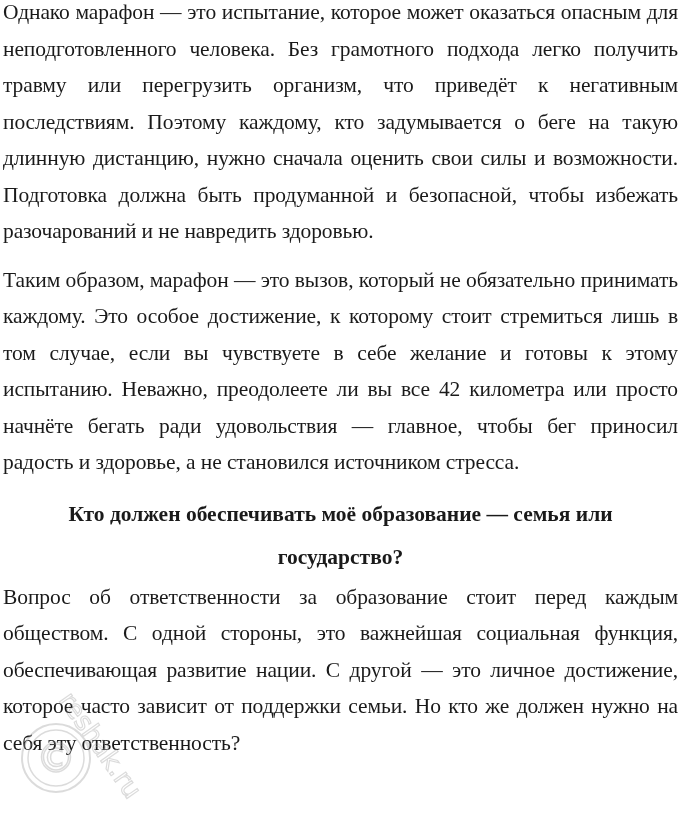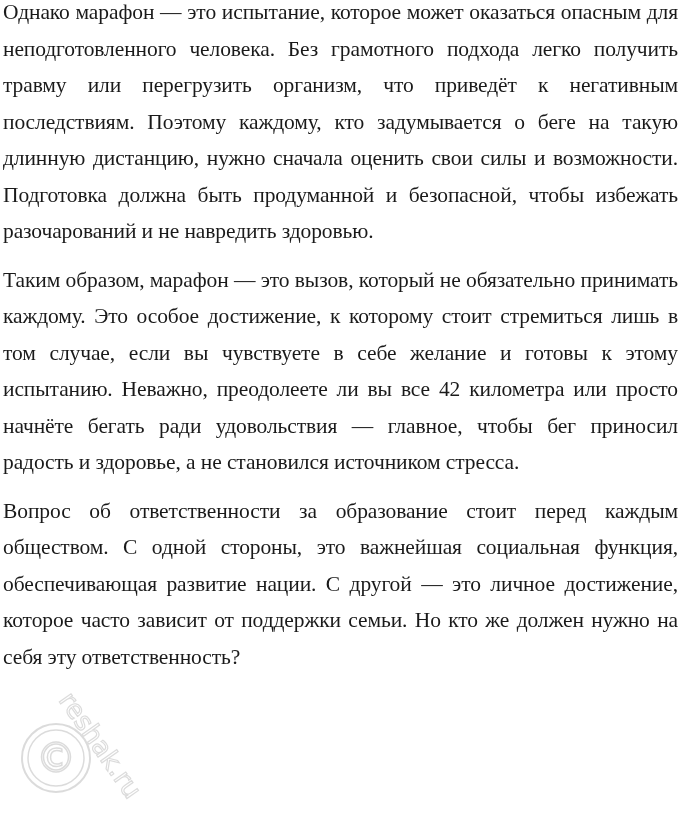--- a/index.html
+++ b/index.html
@@ -28,20 +28,21 @@
     position: absolute; left: 18px; top: 680px; width: 140px; height: 120px;
     pointer-events: none; opacity: 0.35;
   }
 </style>
 </head>
 <body>
 
 <div class="doc">
   <p class="para">Однако марафон — это испытание, которое может оказаться опасным для неподготовленного человека. Без грамотного подхода легко получить травму или перегрузить организм, что приведёт к негативным последствиям. Поэтому каждому, кто задумывается о беге на такую длинную дистанцию, нужно сначала оценить свои силы и возможности. Подготовка должна быть продуманной и безопасной, чтобы избежать разочарований и не навредить здоровью.</p>
   <p class="para">Таким образом, марафон — это вызов, который не обязательно принимать каждому. Это особое достижение, к которому стоит стремиться лишь в том случае, если вы чувствуете в себе желание и готовы к этому испытанию. Неважно, преодолеете ли вы все 42 километра или просто начнёте бегать ради удовольствия — главное, чтобы бег приносил радость и здоровье, а не становился источником стресса.</p>
+  <h2 class="heading">Кто должен обеспечивать моё образование — семья или государство?</h2>
   <p class="para">Вопрос об ответственности за образование стоит перед каждым обществом. С одной стороны, это важнейшая социальная функция, обеспечивающая развитие нации. С другой — это личное достижение, которое часто зависит от поддержки семьи. Но кто же должен нужно на себя эту ответственность?</p>
 </div>
 
 <svg class="watermark" viewBox="0 0 140 120">
   <circle cx="38" cy="78" r="34" fill="none" stroke="#9a9a9a" stroke-width="2"></circle>
   <circle cx="38" cy="78" r="28" fill="none" stroke="#9a9a9a" stroke-width="1.5"></circle>
   <text x="38" y="92" text-anchor="middle" font-size="40" fill="none" stroke="#9a9a9a" stroke-width="1.5" font-family="DejaVu Sans, sans-serif">©</text>
   <text x="40" y="20" font-size="26" fill="none" stroke="#9a9a9a" stroke-width="1.2" font-family="DejaVu Sans, sans-serif" transform="rotate(55 40 20)">reshak.ru</text>
 </svg>
 

